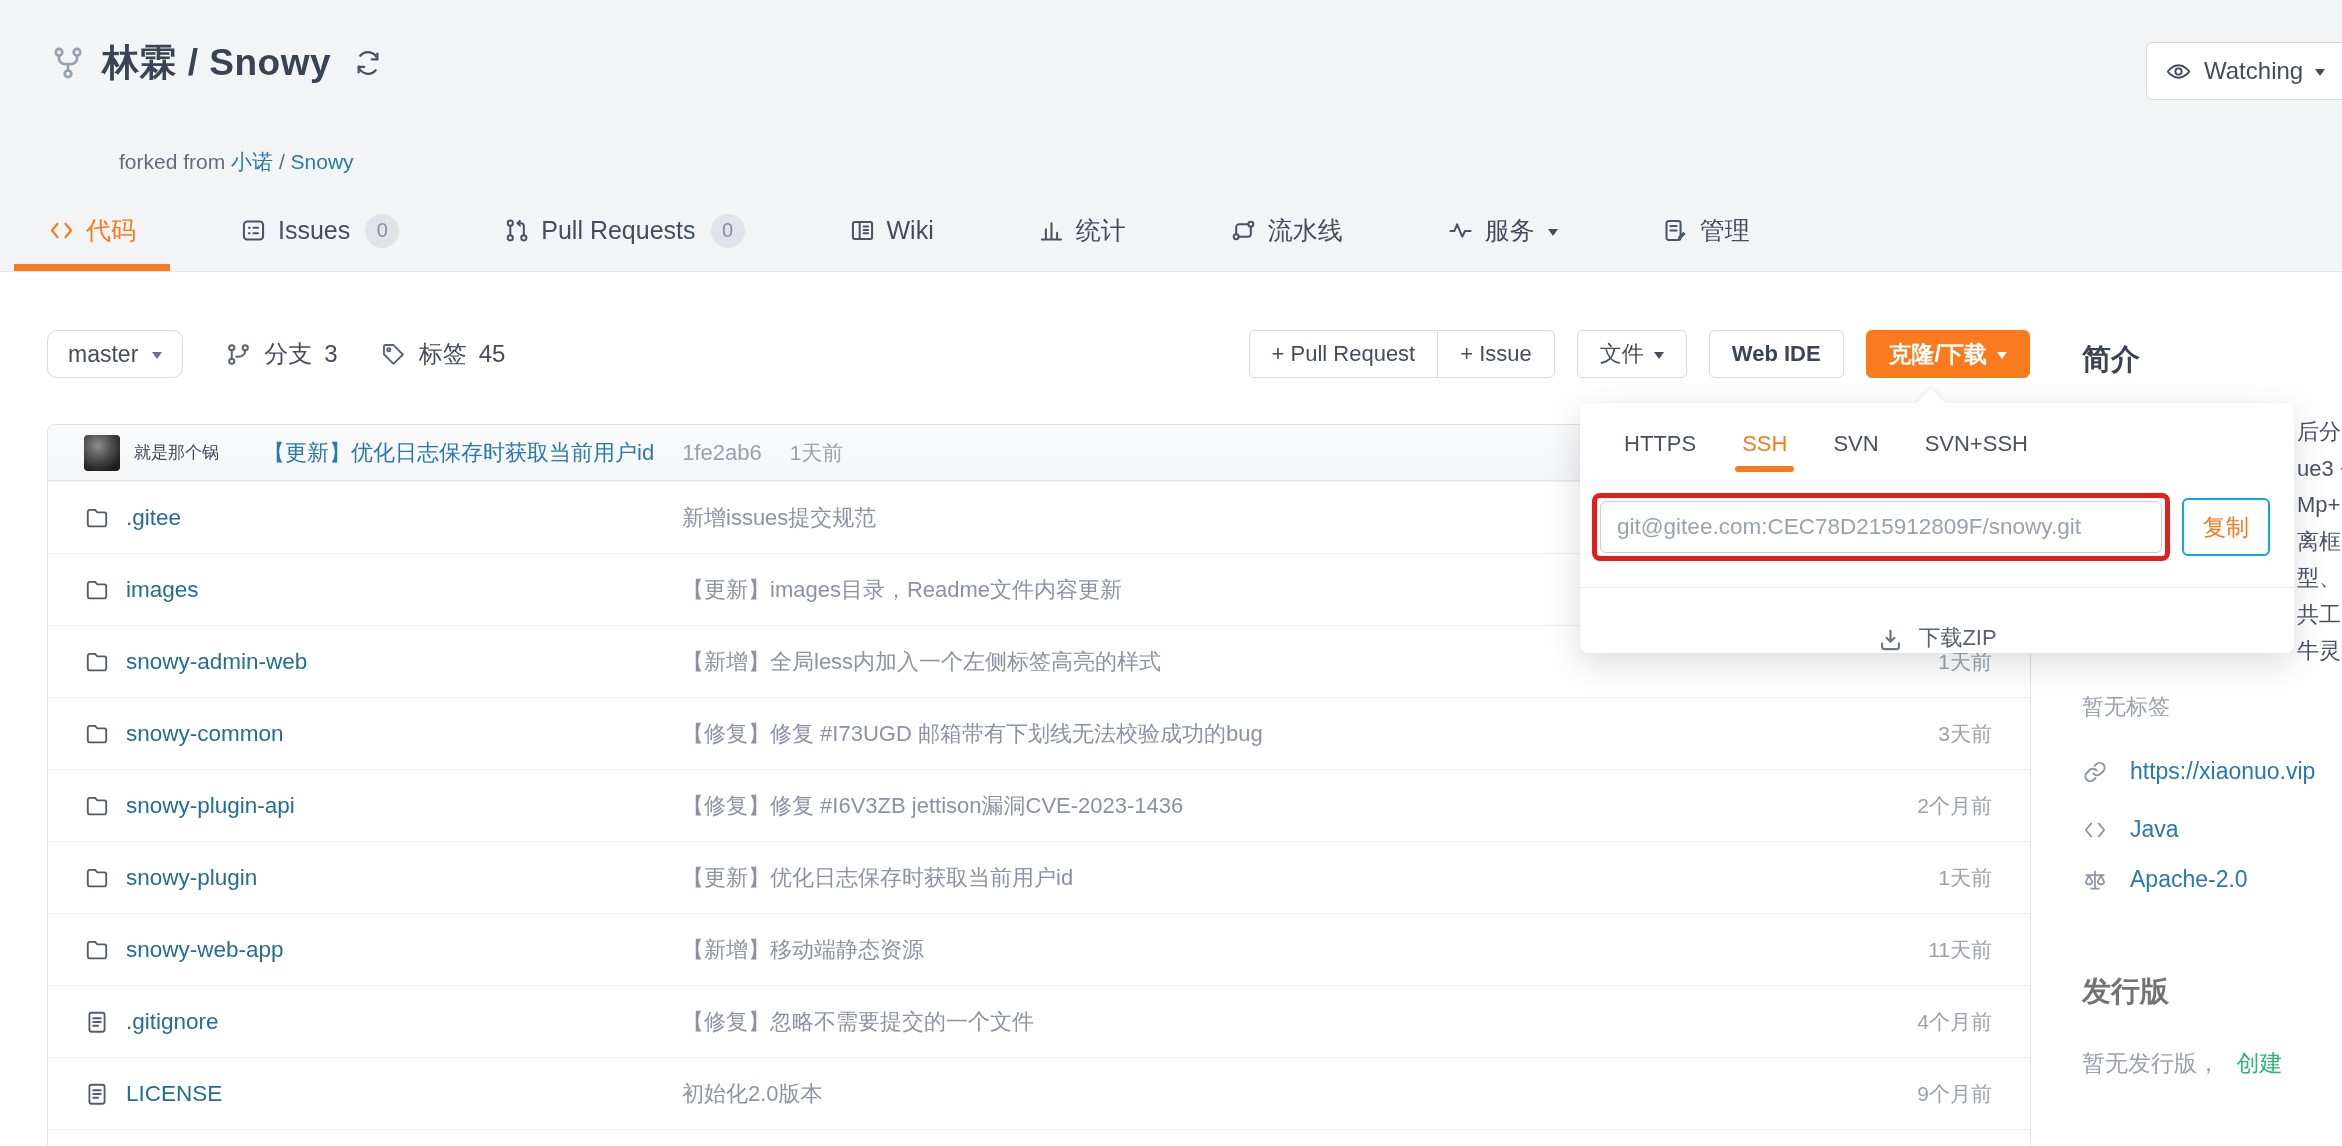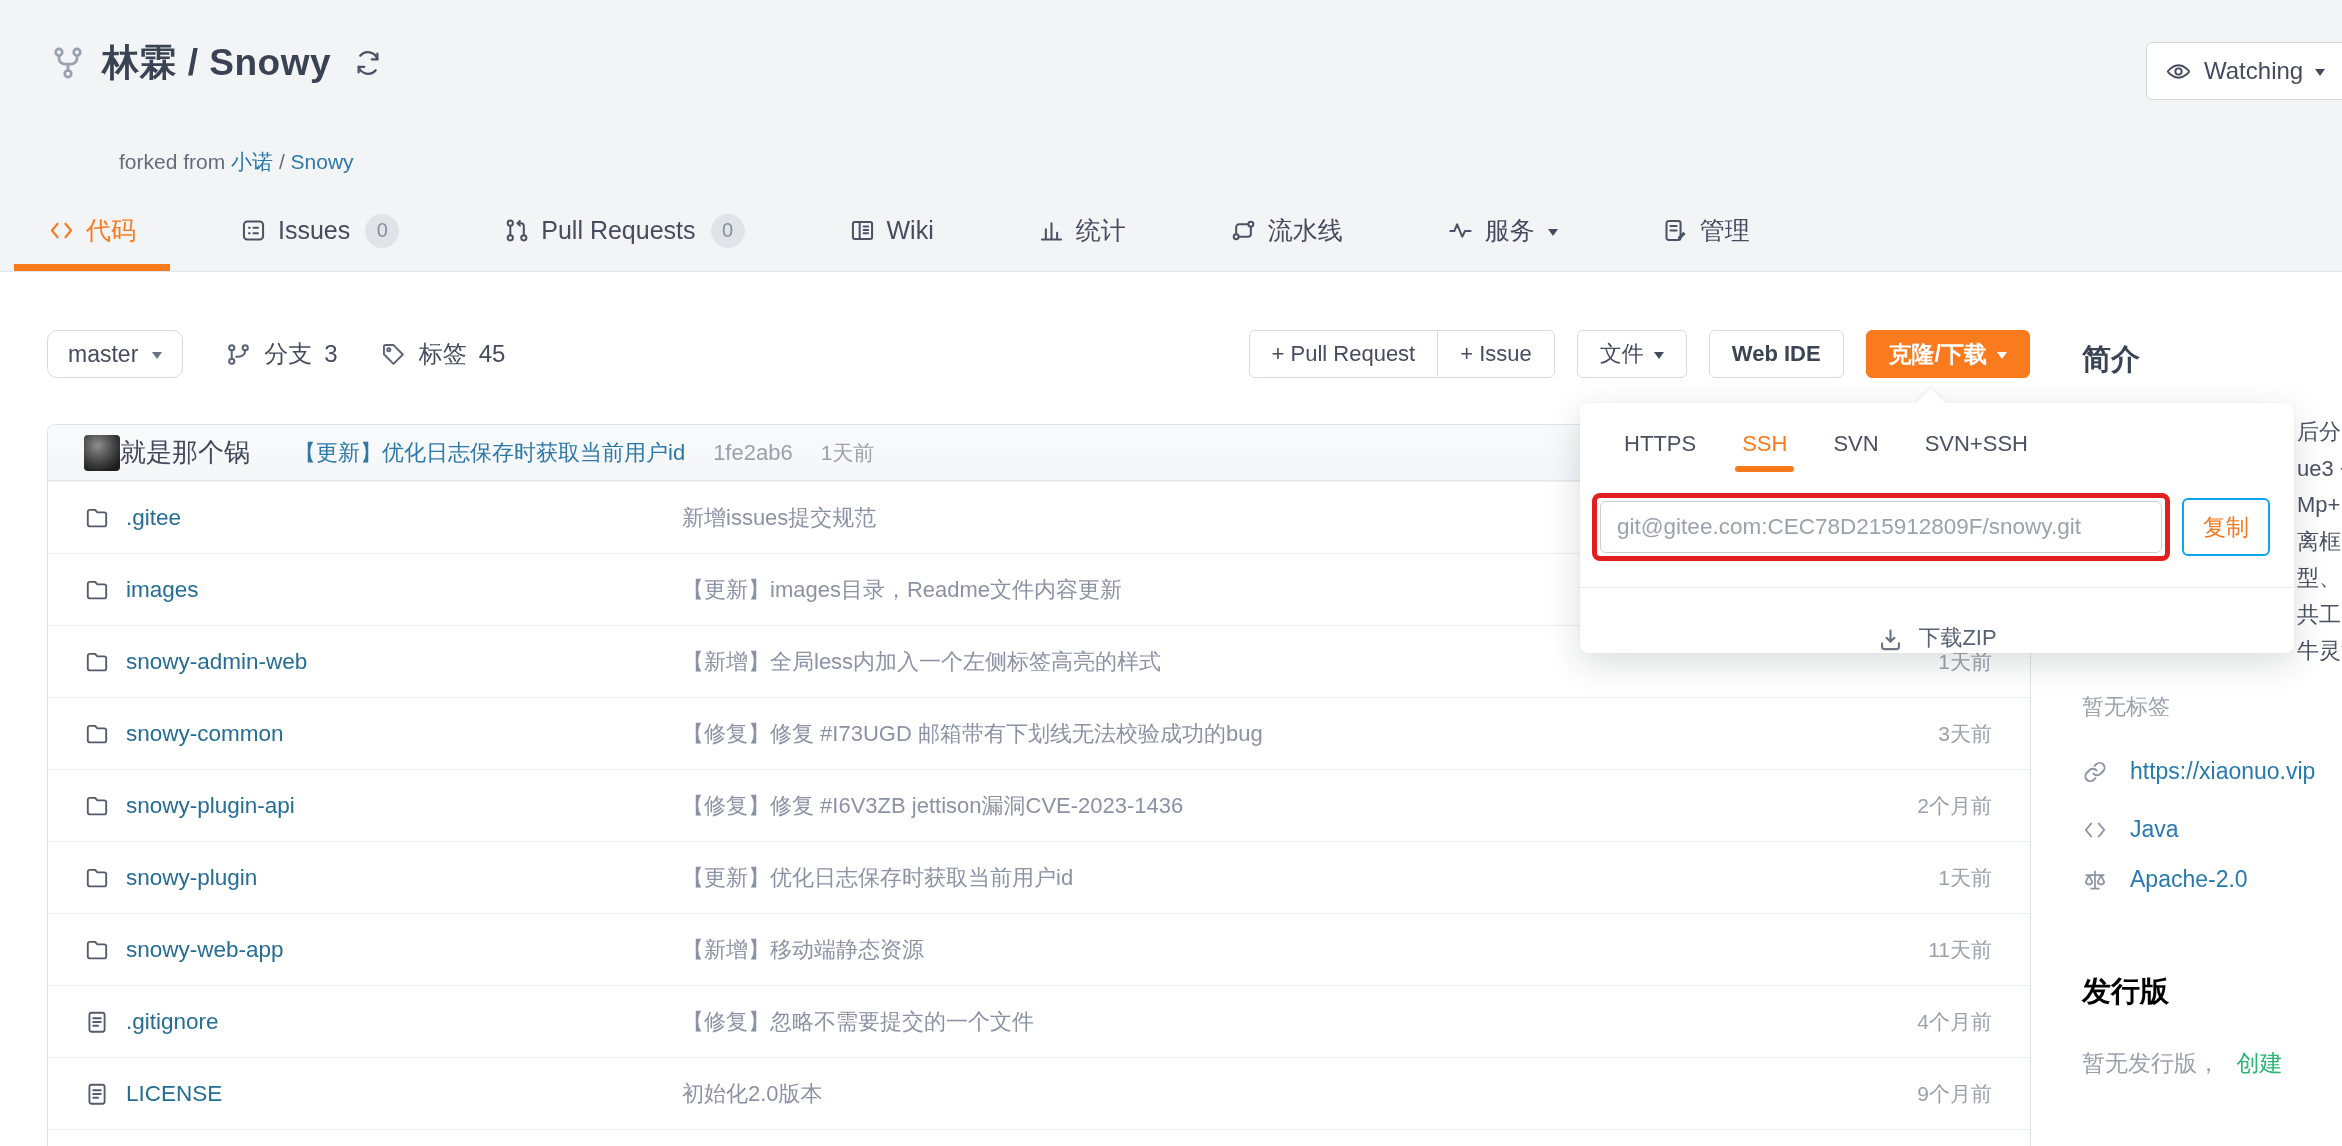--- a/index.html
+++ b/index.html
@@ -60,21 +60,21 @@
   .btn.clone .caret { color:#fff; }
 
   
   .file-table { position:absolute; left:47px; top:424px; width:1984px;
                 background:#fff; border:1px solid #dfe3e8; border-radius:8px 8px 0 0; }
   .commit-row { height:56px; display:flex; align-items:center;
                 background:linear-gradient(#f9fafb,#f4f6f8); border-bottom:1px solid #e3e8ec;
                 border-radius:8px 8px 0 0; }
   .avatar { width:36px; height:36px; border-radius:4px; margin-left:36px;
             background:radial-gradient(circle at 38% 30%, #8d8d8d 0%, #4a4a4a 45%, #1d1d1d 80%); }
-  .commit-author { font-size:26px; color:#40485b; }
+  .commit-author { margin-left:14px; font-size:17px; color:#40485b; }
   .commit-msg { margin-left:44px; font-size:22px; color:#2b79a8; }
   .commit-sha { margin-left:28px; font-size:22px; color:#99a1ac; }
   .commit-time { margin-left:28px; font-size:21px; color:#99a1ac; }
 
   .file-row { height:72px; display:flex; align-items:center; position:relative; border-top:1px solid #edf0f3; }
   .file-row:first-of-type { border-top:none; }
   .file-row .ficon { margin-left:36px; color:#525b6b; }
   .file-name { margin-left:16px; font-size:22.5px; color:#256d93; }
   .file-msg { position:absolute; left:634px; font-size:22px; color:#8b92a4; }
   .file-time { margin-left:auto; margin-right:38px; font-size:21px; color:#9aa1ad; }
@@ -106,21 +106,21 @@
 
   
   .about-title { position:absolute; left:2082px; top:340px; font-size:29px; font-weight:bold; color:#3a4353; }
   .desc-frag { position:absolute; left:2297px; top:414px; width:140px; font-size:22px; color:#4a5263;
                line-height:36.5px; white-space:nowrap; }
   .no-tags { position:absolute; left:2082px; top:692px; font-size:22px; color:#9aa1ad; }
   .side-item { position:absolute; left:2082px; display:flex; align-items:center; gap:22px; font-size:23px; }
   .side-item svg { color:#8d94a6; }
   .side-item a { color:#2879ad; }
   .website-item { top:758px; } .lang-item { top:816px; } .license-item { top:866px; }
-  .releases-title { position:absolute; left:2082px; top:972px; font-size:29px; font-weight:bold; color:#000000; }
+  .releases-title { position:absolute; left:2082px; top:972px; font-size:29px; font-weight:bold; color:#737373; }
   .releases-row { position:absolute; left:2082px; top:1048px; font-size:23px; color:#9aa1ad; }
   .releases-row a { color:#2bb673; margin-left:10px; }
 </style>
 </head>
 <body>
 
 <div class="topband">
 
   <div class="repo-title-row">
     <span class="fork-icon">

